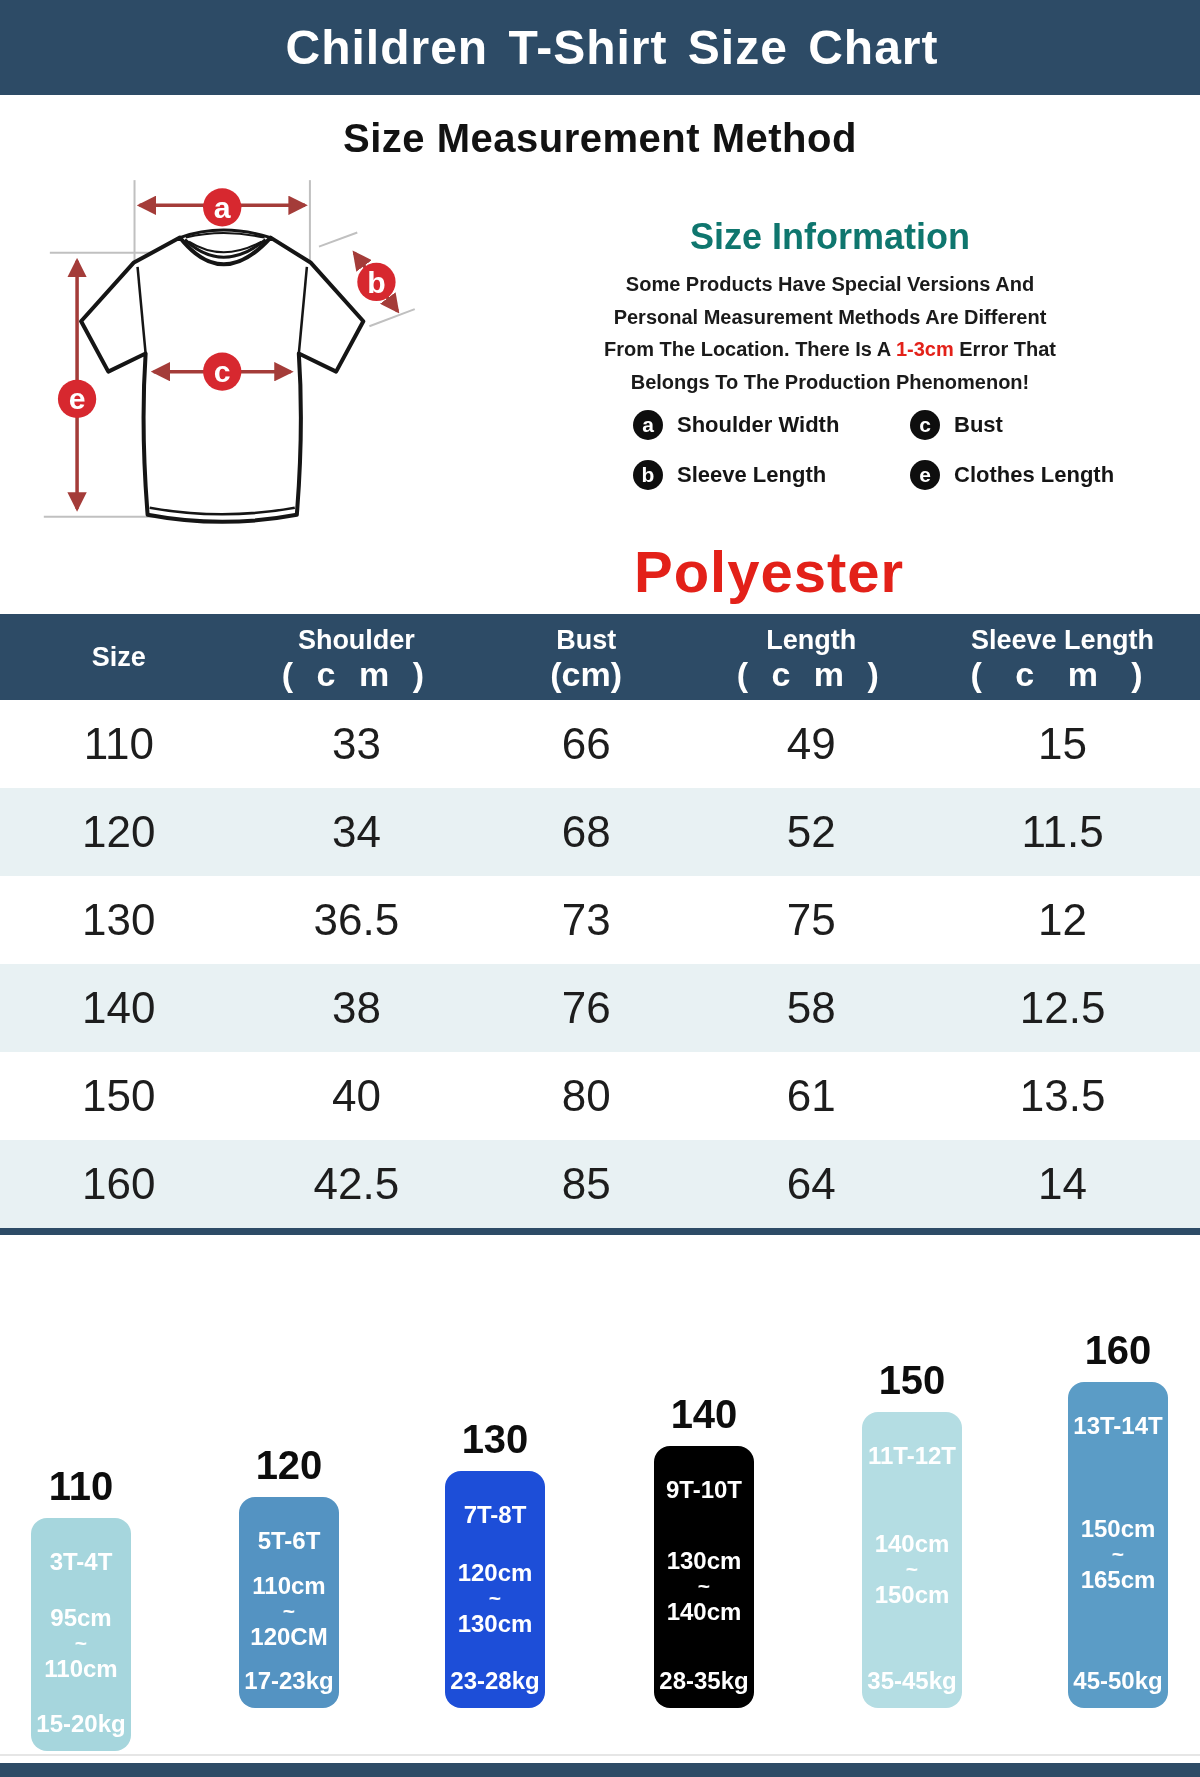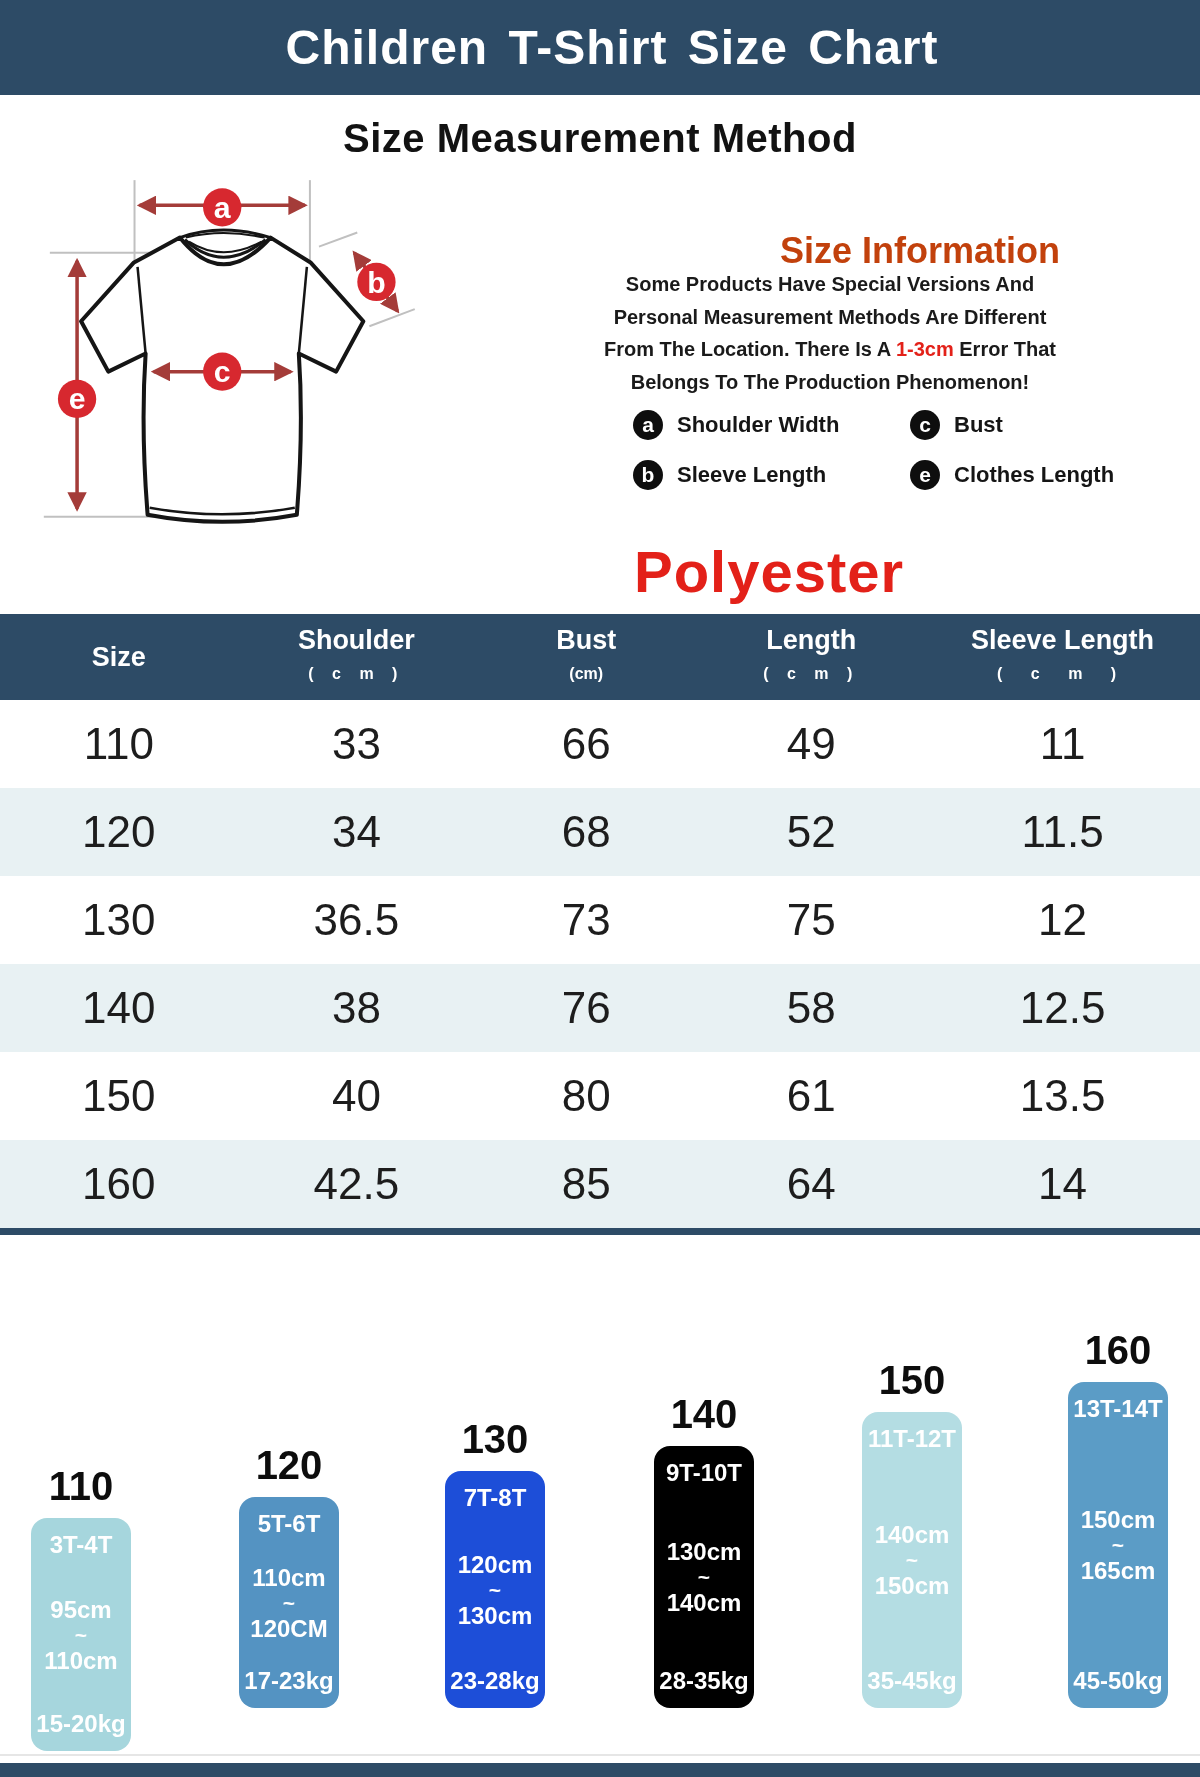--- a/index.html
+++ b/index.html
@@ -22,22 +22,22 @@
   .section-title{
     left:0;top:116px;width:1200px;text-align:center;
     font-size:40px;font-weight:800;color:#121212;letter-spacing:0.5px;
   }
 
   
   .diagram{left:30px;top:162px;width:455px;height:378px;}
 
   
   .info-title{
-    left:600px;top:230px;width:460px;text-align:right;
-    font-size:36px;font-weight:800;color:#c2410c;
+    left:600px;top:216px;width:460px;text-align:center;
+    font-size:36px;font-weight:800;color:#0f766e;
   }
   .info-text{
     left:590px;top:268px;width:480px;text-align:center;
     font-size:20px;font-weight:bold;line-height:32.5px;color:#1a1a1a;
   }
   .hl{color:#e32119;}
 
   
   .legend{
     left:633px;top:408px;width:520px;height:110px;
@@ -60,42 +60,42 @@
   
   .size-table{left:0;top:614px;width:1200px;}
   .table-header{
     height:86px;background:#2d4b66;display:grid;
     grid-template-columns:19.8% 19.8% 18.5% 19% 22.9%;
   }
   .th{
     display:flex;flex-direction:column;align-items:center;justify-content:center;
     color:#fff;font-weight:bold;font-size:27px;line-height:34px;text-align:center;
   }
-  .th .unit{font-size:16px;}
+  .th .unit{font-size:34px;}
   .unit-sp{letter-spacing:7px;}
   .unit-wide{letter-spacing:12px;}
   .trow{
     height:88px;display:grid;grid-template-columns:19.8% 19.8% 18.5% 19% 22.9%;
     align-items:center;background:#ffffff;
   }
   .trow:nth-child(even){background:#e8f1f3;}
   .td{text-align:center;font-size:44px;font-weight:400;color:#1d1d1d;}
   .table-bottom{height:7px;background:#2d4b66;}
 
   
   .bar-label{
     position:absolute;width:180px;text-align:center;
     font-size:40px;font-weight:800;color:#0d0d0d;
   }
   .size-bar{
     position:absolute;width:100px;border-radius:16px;
     display:flex;flex-direction:column;align-items:center;
     color:#fff;font-weight:bold;
   }
-  .bar-age{margin-top:13px;font-size:24px;white-space:nowrap;}
+  .bar-age{margin-top:30px;font-size:24px;white-space:nowrap;}
   .bar-mid{
     flex:1;display:flex;flex-direction:column;justify-content:center;align-items:center;
     font-size:24px;line-height:29px;
   }
   .bar-tilde{font-size:21px;line-height:22px;}
   .bar-weight{margin-bottom:13px;font-size:24px;white-space:nowrap;}
 
   .ground-line{left:0;top:1754px;width:1200px;height:2px;background:#e6e6e6;}
   .footer-bar{left:0;top:1763px;width:1200px;height:14px;background:#2d4b66;}
 </style>
@@ -217,21 +217,21 @@
         <span class="cname">Sleeve Length</span>
         <span class="unit unit-wide">( c m )</span>
       </div>
     </div>
   <div>
       <div class="trow">
         <div class="td">110</div>
         <div class="td">33</div>
         <div class="td">66</div>
         <div class="td">49</div>
-        <div class="td">11</div>
+        <div class="td">15</div>
       </div>
       <div class="trow">
         <div class="td">120</div>
         <div class="td">34</div>
         <div class="td">68</div>
         <div class="td">52</div>
         <div class="td">11.5</div>
       </div>
       <div class="trow">
         <div class="td">130</div>

